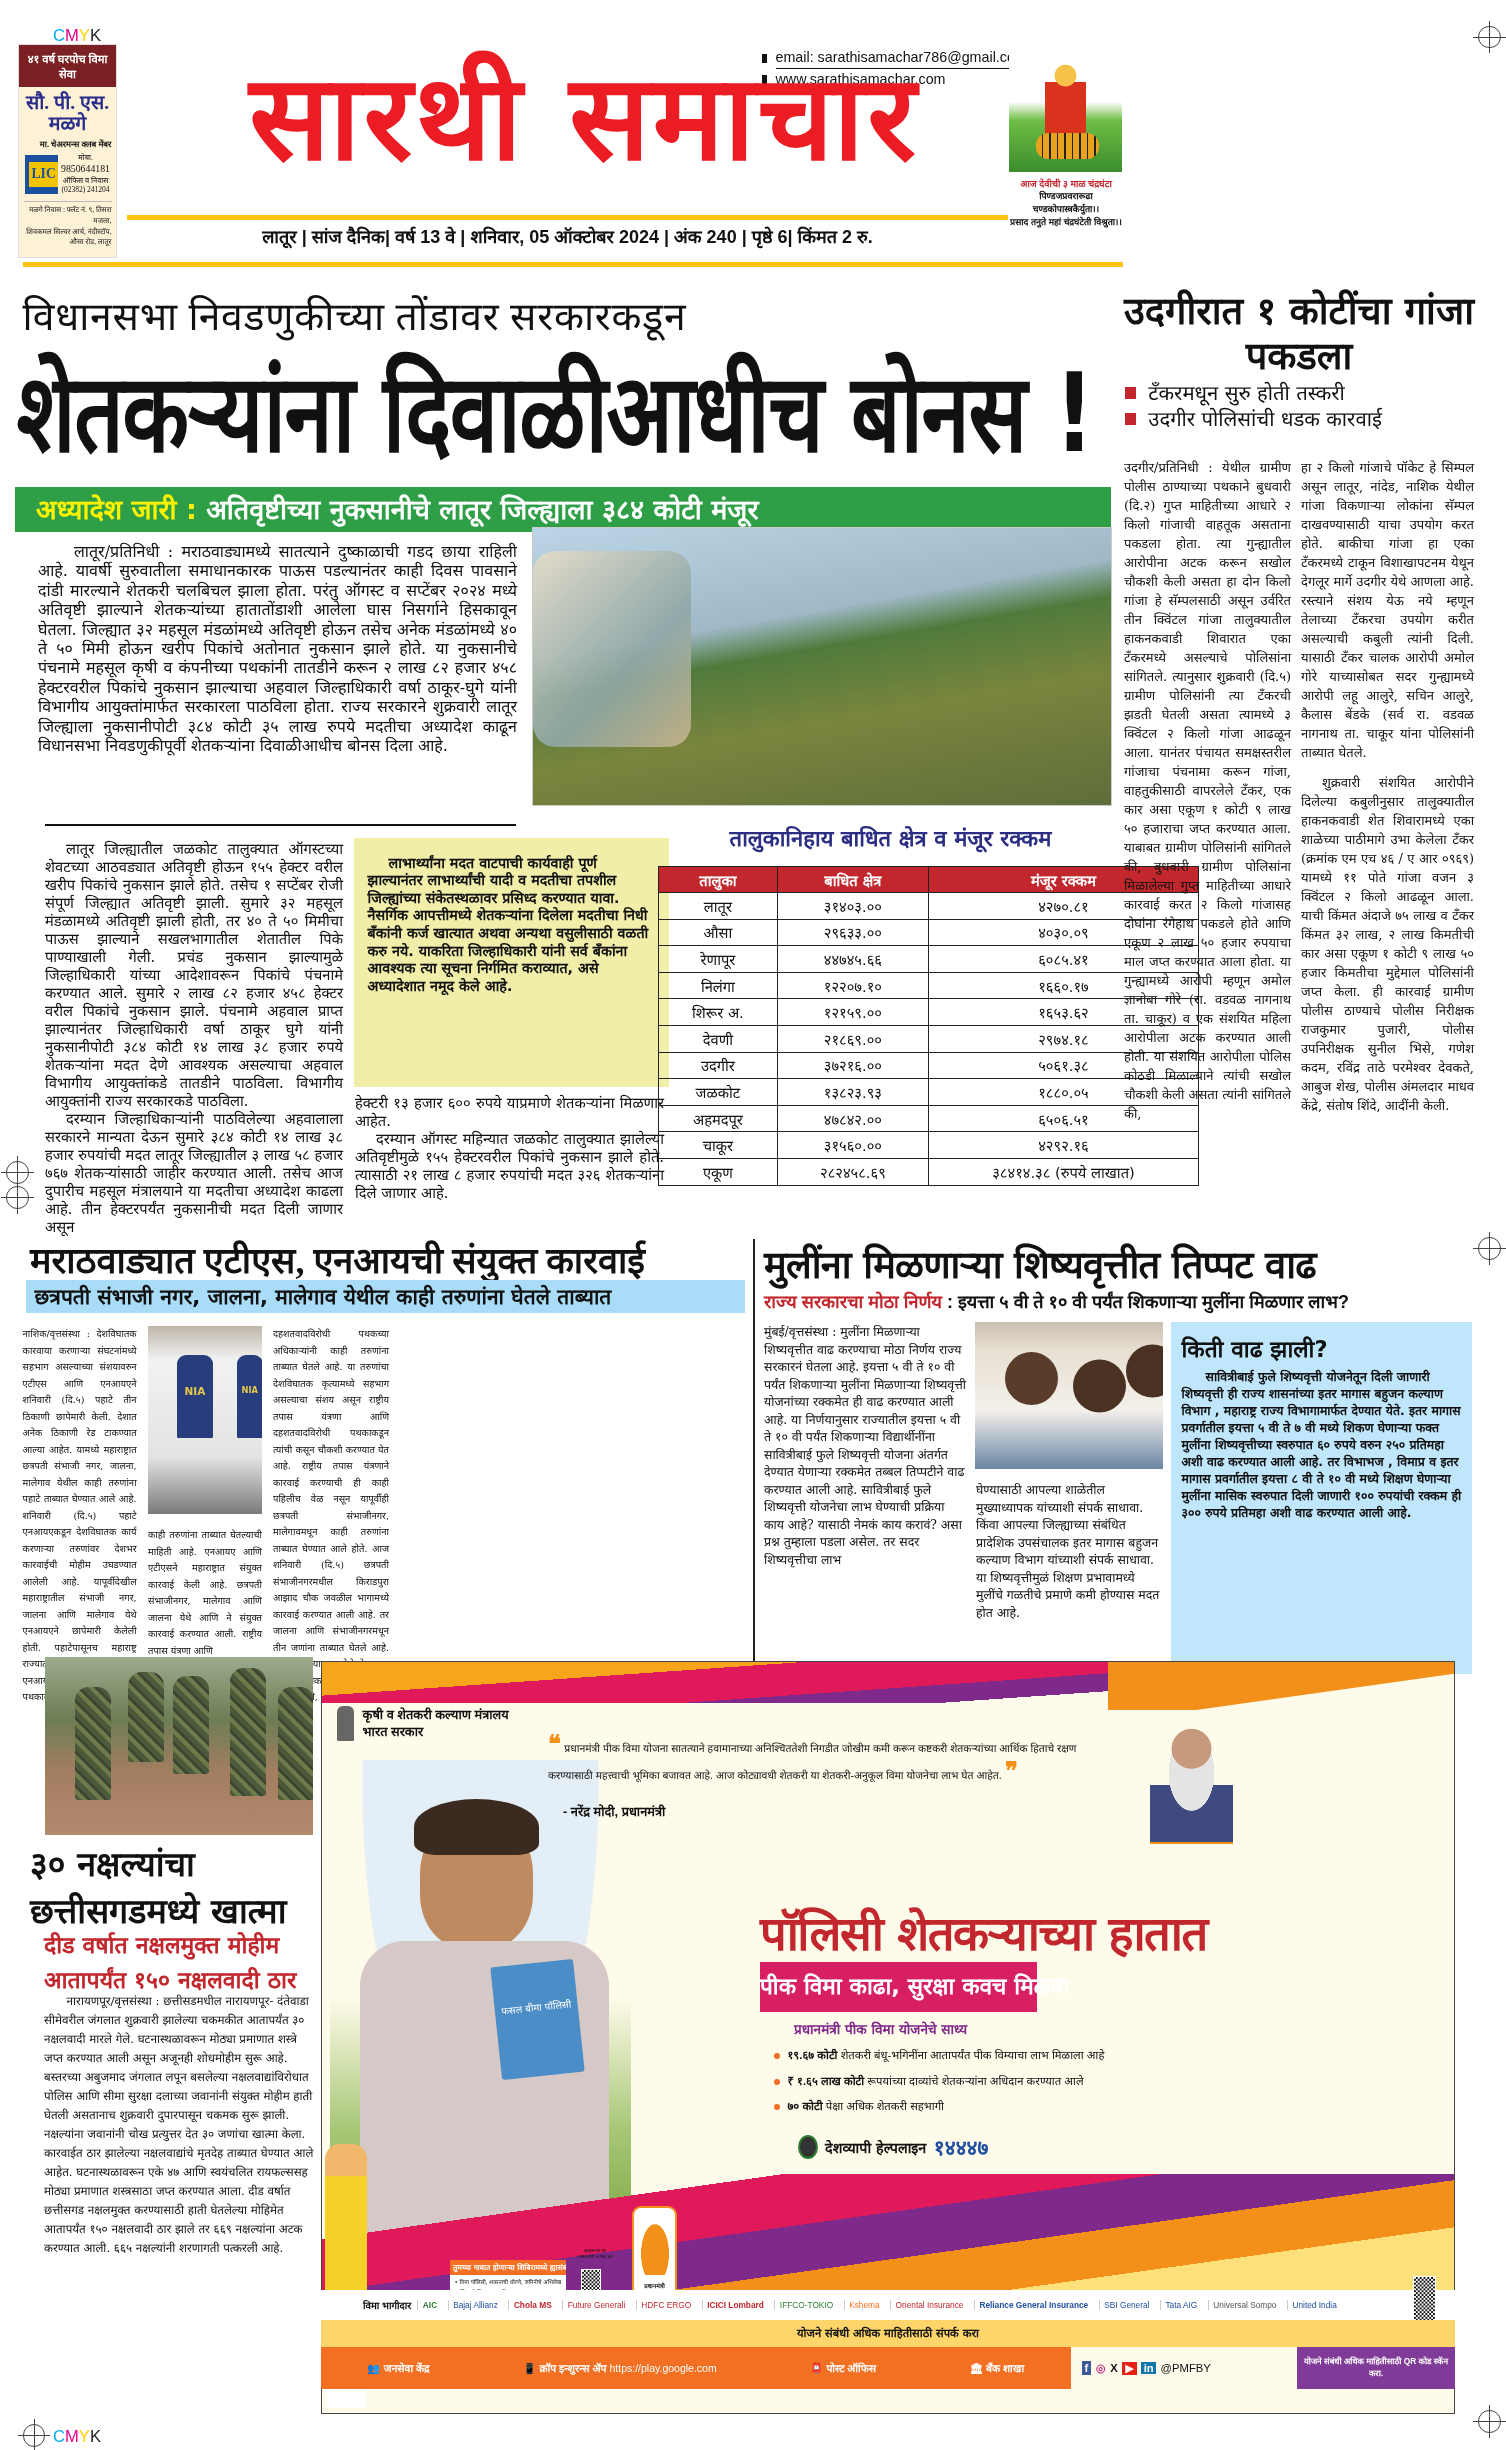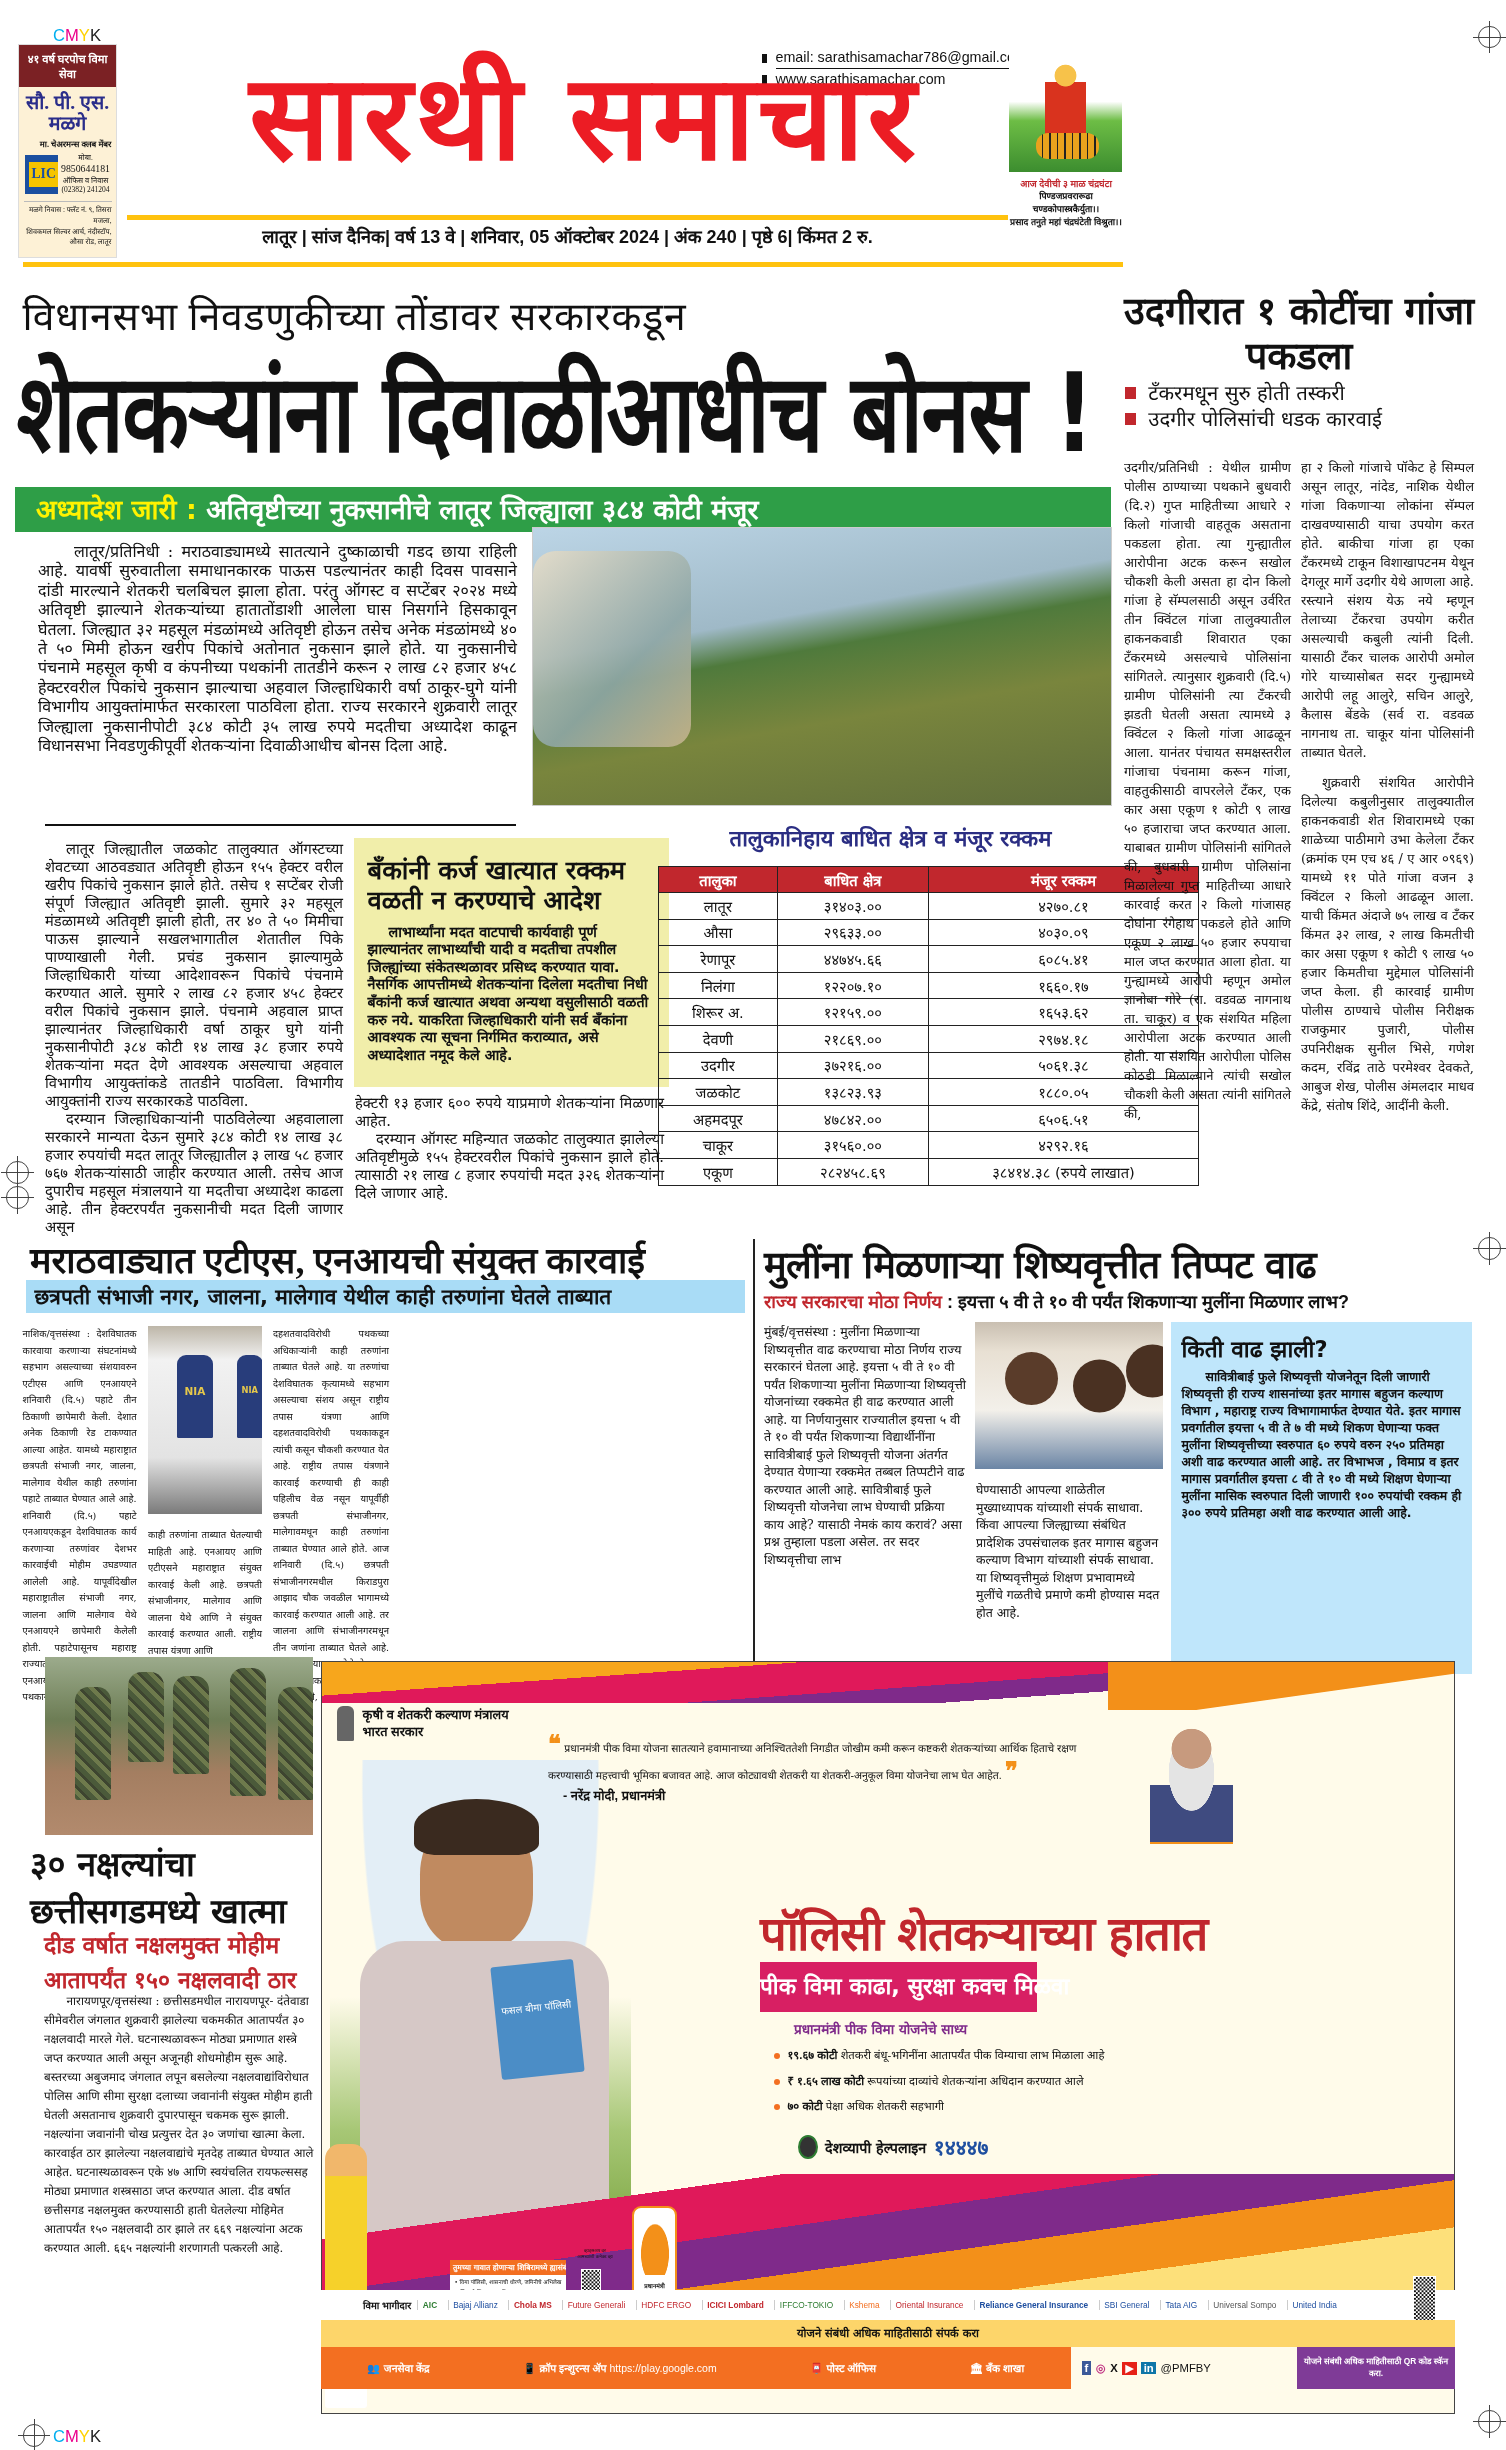--- a/index.html
+++ b/index.html
@@ -154,21 +154,20 @@
 <div class="abs green-bar"><span class="y">अध्यादेश जारी :</span><span> अतिवृष्टीच्या नुकसानीचे लातूर जिल्ह्याला ३८४ कोटी मंजूर</span></div>
 <div class="abs lead-body" style="text-indent:36px;">लातूर/प्रतिनिधी : मराठवाड्यामध्ये सातत्याने दुष्काळाची गडद छाया राहिली आहे. यावर्षी सुरुवातीला समाधानकारक पाऊस पडल्यानंतर काही दिवस पावसाने दांडी मारल्याने शेतकरी चलबिचल झाला होता. परंतु ऑगस्ट व सप्टेंबर २०२४ मध्ये अतिवृष्टी झाल्याने शेतकऱ्यांच्या हातातोंडाशी आलेला घास निसर्गाने हिसकावून घेतला. जिल्ह्यात ३२ महसूल मंडळांमध्ये अतिवृष्टी होऊन तसेच अनेक मंडळांमध्ये ४० ते ५० मिमी होऊन खरीप पिकांचे अतोनात नुकसान झाले होते. या नुकसानीचे पंचनामे महसूल कृषी व कंपनीच्या पथकांनी तातडीने करून २ लाख ८२ हजार ४५८ हेक्टरवरील पिकांचे नुकसान झाल्याचा अहवाल जिल्हाधिकारी वर्षा ठाकूर-घुगे यांनी विभागीय आयुक्तांमार्फत सरकारला पाठविला होता. राज्य सरकारने शुक्रवारी लातूर जिल्ह्याला नुकसानीपोटी ३८४ कोटी ३५ लाख रुपये मदतीचा अध्यादेश काढून विधानसभा निवडणुकीपूर्वी शेतकऱ्यांना दिवाळीआधीच बोनस दिला आहे.</div>
 <div class="abs lead-rule"></div>
 <div class="abs photo-notes"></div>
 
 <div class="abs col-text lead2">
   <p style="text-indent:21px;">लातूर जिल्ह्यातील जळकोट तालुक्यात ऑगस्टच्या शेवटच्या आठवड्यात अतिवृष्टी होऊन १५५ हेक्टर वरील खरीप पिकांचे नुकसान झाले होते. तसेच १ सप्टेंबर रोजी संपूर्ण जिल्ह्यात अतिवृष्टी झाली. सुमारे ३२ महसूल मंडळामध्ये अतिवृष्टी झाली होती, तर ४० ते ५० मिमीचा पाऊस झाल्याने सखलभागातील शेतातील पिके पाण्याखाली गेली. प्रचंड नुकसान झाल्यामुळे जिल्हाधिकारी यांच्या आदेशावरून पिकांचे पंचनामे करण्यात आले. सुमारे २ लाख ८२ हजार ४५८ हेक्टर वरील पिकांचे नुकसान झाले. पंचनामे अहवाल प्राप्त झाल्यानंतर जिल्हाधिकारी वर्षा ठाकूर घुगे यांनी नुकसानीपोटी ३८४ कोटी १४ लाख ३८ हजार रुपये शेतकऱ्यांना मदत देणे आवश्यक असल्याचा अहवाल विभागीय आयुक्तांकडे तातडीने पाठविला. विभागीय आयुक्तांनी राज्य सरकारकडे पाठविला.</p>
   <p style="text-indent:21px;">दरम्यान जिल्हाधिकाऱ्यांनी पाठविलेल्या अहवालाला सरकारने मान्यता देऊन सुमारे ३८४ कोटी १४ लाख ३८ हजार रुपयांची मदत लातूर जिल्ह्यातील ३ लाख ५८ हजार ७६७ शेतकऱ्यांसाठी जाहीर करण्यात आली. तसेच आज दुपारीच महसूल मंत्रालयाने या मदतीचा अध्यादेश काढला आहे. तीन हेक्टरपर्यंत नुकसानीची मदत दिली जाणार असून</p>
 </div>
 <div class="abs bank-box">
-  <h3>बँकांनी कर्ज खात्यात रक्कम वळती न करण्याचे आदेश</h3>
   <p>लाभार्थ्यांना मदत वाटपाची कार्यवाही पूर्ण झाल्यानंतर लाभार्थ्यांची यादी व मदतीचा तपशील जिल्ह्यांच्या संकेतस्थळावर प्रसिध्द करण्यात यावा. नैसर्गिक आपत्तीमध्ये शेतकऱ्यांना दिलेला मदतीचा निधी बँकांनी कर्ज खात्यात अथवा अन्यथा वसुलीसाठी वळती करु नये. याकरिता जिल्हाधिकारी यांनी सर्व बँकांना आवश्यक त्या सूचना निर्गमित कराव्यात, असे अध्यादेशात नमूद केले आहे.</p>
 </div>
 <div class="abs col-text lead3">
   <p>हेक्टरी १३ हजार ६०० रुपये याप्रमाणे शेतकऱ्यांना मिळणार आहेत.</p>
   <p style="text-indent:21px;">दरम्यान ऑगस्ट महिन्यात जळकोट तालुक्यात झालेल्या अतिवृष्टीमुळे १५५ हेक्टरवरील पिकांचे नुकसान झाले होते. त्यासाठी २१ लाख ८ हजार रुपयांची मदत ३२६ शेतकऱ्यांना दिले जाणार आहे.</p>
 </div>
 
 <div class="abs table-title">तालुकानिहाय बाधित क्षेत्र व मंजूर रक्कम</div>
 <table class="loss">
   <thead>
@@ -303,21 +302,21 @@
     <div style="position:absolute;left:84px;top:39px;width:125px;height:56px;background:#3a2a1f;border-radius:50% 50% 20% 20%;"></div>
     <div style="position:absolute;left:30px;top:181px;width:249px;height:301px;background:#d6c8c6;border-radius:45px 45px 0 0;"></div>
     <div style="position:absolute;left:166px;top:203px;width:83px;height:113px;background:#4b8dc6;color:#fff;font-size:9.8px;text-align:center;padding-top:38px;border-radius:3px;transform:rotate(-6deg);">फसल बीमा पॉलिसी</div>
   </div>
 
   <div style="position:absolute;left:136px;top:72px;width:0;"></div>
   <div style="position:absolute;left:226px;top:74px;width:572px;font-family:'Liberation Sans',sans-serif;">
     <span style="color:#f39019;font-size:24px;font-weight:bold;line-height:15px;">❝</span>
     <span style="font-size:10.5px;line-height:18px;">प्रधानमंत्री पीक विमा योजना सातत्याने हवामानाच्या अनिश्चिततेशी निगडीत जोखीम कमी करून कष्टकरी शेतकऱ्यांच्या आर्थिक हिताचे रक्षण करण्यासाठी महत्त्वाची भूमिका बजावत आहे. आज कोट्यावधी शेतकरी या शेतकरी-अनुकूल विमा योजनेचा लाभ घेत आहेत.</span>
     <span style="color:#f39019;font-size:24px;font-weight:bold;">❞</span>
-    <div style="font-size:12.8px;font-weight:bold;margin-top:1px;padding-left:15px;">- नरेंद्र मोदी, प्रधानमंत्री</div>
+    <div style="font-size:12.8px;font-weight:bold;margin-top:17px;padding-left:15px;">- नरेंद्र मोदी, प्रधानमंत्री</div>
   </div>
   <div style="position:absolute;left:828px;top:54px;width:83px;height:128px;background:radial-gradient(circle at 50% 26%,#c79a7e 0 19.6px,transparent 20.3px), radial-gradient(ellipse at 50% 45%,#e4e4e4 0 22.6px,transparent 23px), linear-gradient(180deg,transparent 55%,#3f4b80 55%);border-bottom:2.3px solid #f39019;"></div>
 
   <div style="position:absolute;left:438px;top:238px;color:#c1272d;font-size:47px;font-weight:bold;letter-spacing:-1.5px;white-space:nowrap;">पॉलिसी शेतकऱ्याच्या हातात</div>
   <div style="position:absolute;left:438px;top:300px;width:277px;height:50px;background:#d81f63;color:#fff;font-size:22.6px;text-align:center;line-height:48px;font-weight:bold;white-space:nowrap;">पीक विमा काढा, सुरक्षा कवच मिळवा</div>
   <div style="position:absolute;left:472px;top:357px;color:#7f2a8a;font-size:13.6px;font-weight:bold;">प्रधानमंत्री पीक विमा योजनेचे साध्य</div>
   <div style="position:absolute;left:452px;top:381px;font-size:11.3px;line-height:25.6px;font-family:'Liberation Sans',sans-serif;">
     <div><span style="display:inline-block;width:6px;height:6px;border-radius:50%;background:#f36f21;margin-right:7.5px;"></span><b>१९.६७ कोटी</b><span> शेतकरी बंधू-भगिनींना आतापर्यंत पीक विम्याचा लाभ मिळाला आहे</span></div>
     <div><span style="display:inline-block;width:6px;height:6px;border-radius:50%;background:#f36f21;margin-right:7.5px;"></span><b>₹ १.६५ लाख कोटी</b><span> रूपयांच्या दाव्यांचे शेतकऱ्यांना अधिदान करण्यात आले</span></div>
     <div><span style="display:inline-block;width:6px;height:6px;border-radius:50%;background:#f36f21;margin-right:7.5px;"></span><b>७० कोटी</b><span> पेक्षा अधिक शेतकरी सहभागी</span></div>

